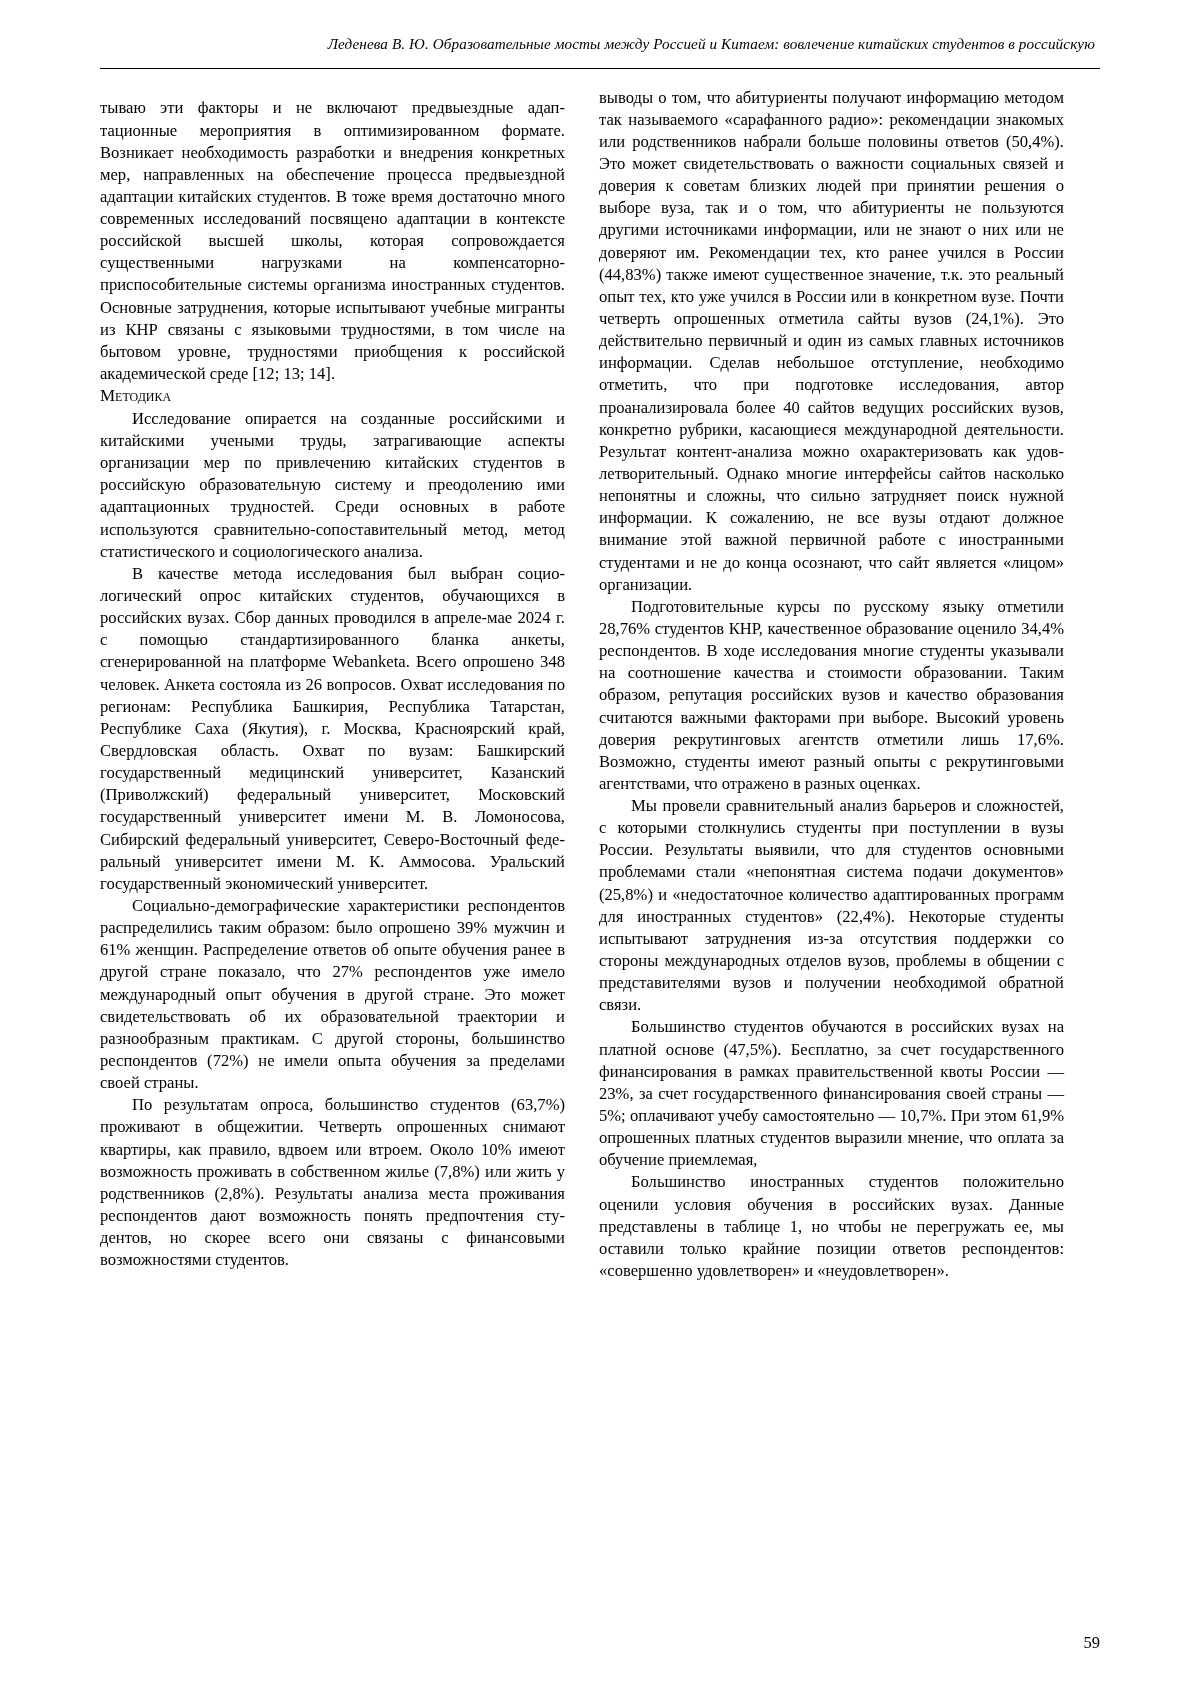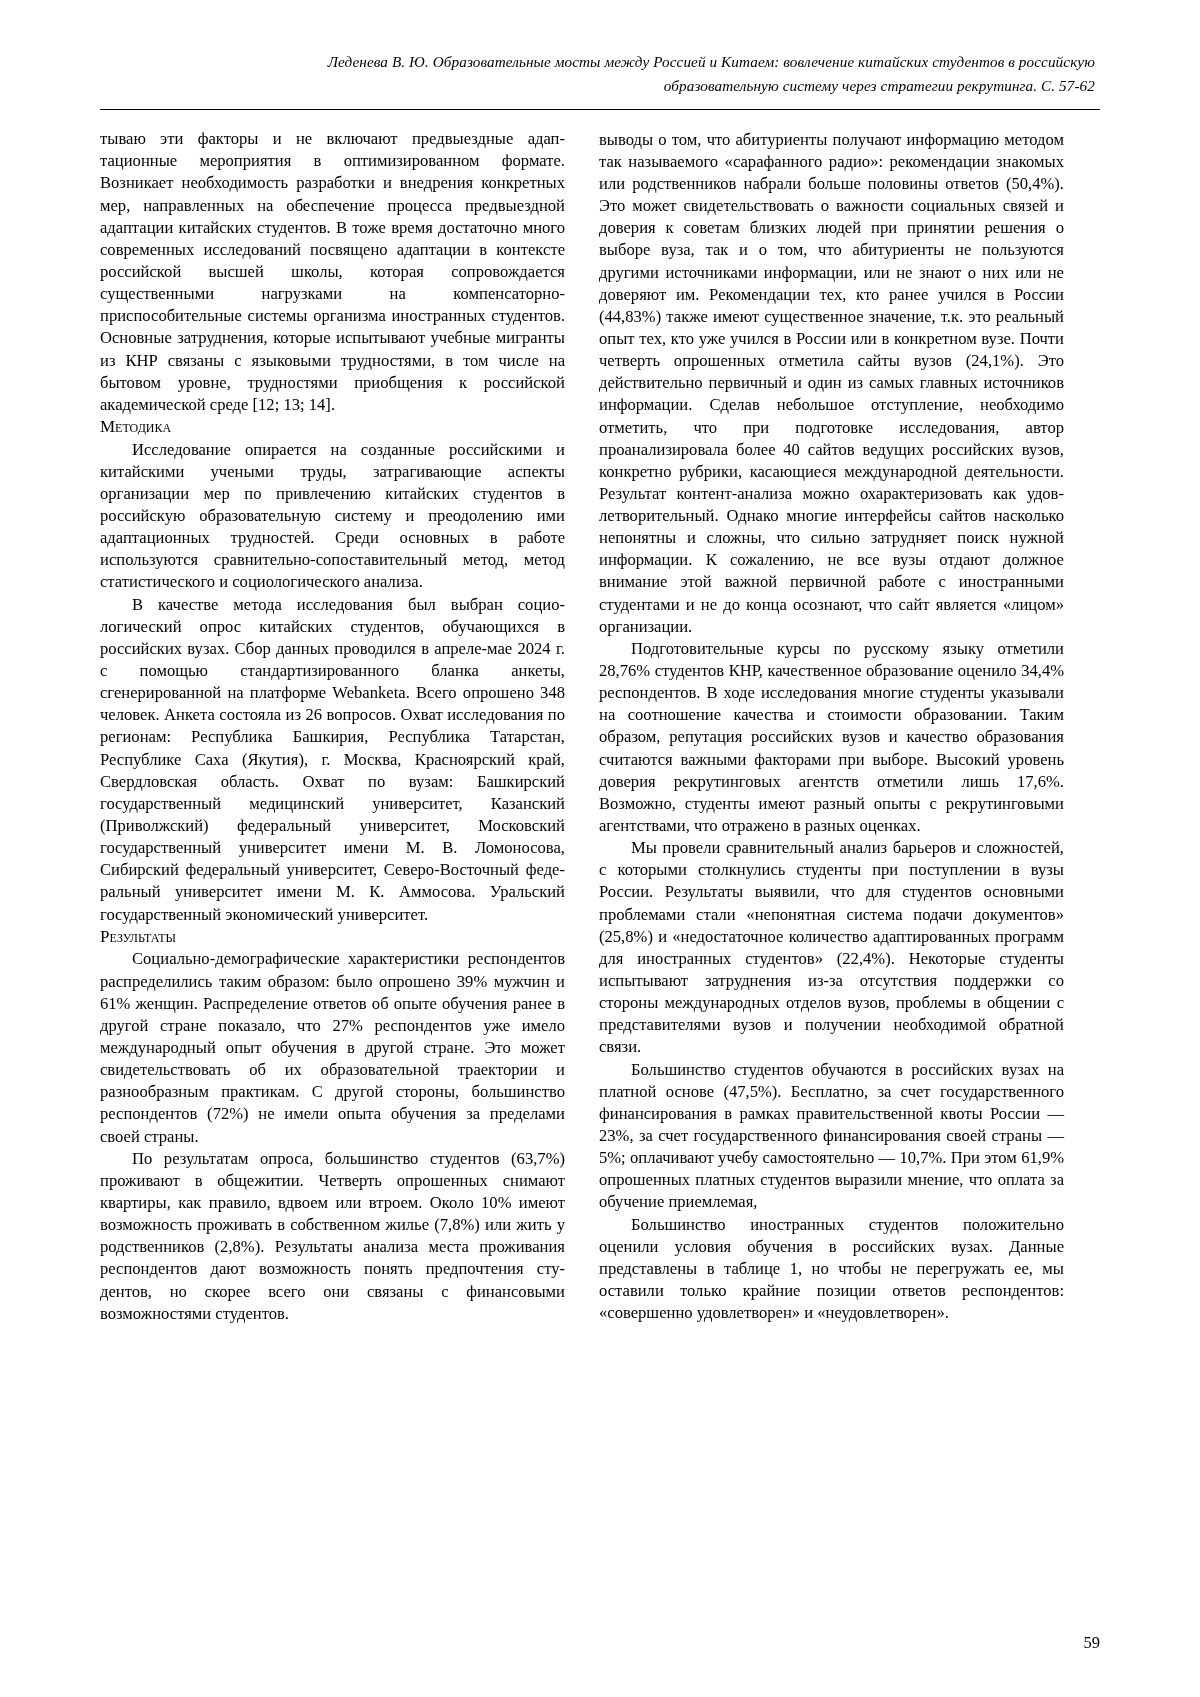--- a/index.html
+++ b/index.html
@@ -14,21 +14,21 @@
     color: #000000;
     position: relative;
     overflow: hidden;
   }
   .page {
     position: absolute;
     left: 0; top: 0;
     width: 1200px;
     height: 1697px;
     box-sizing: border-box;
-    padding: 42px 100px 40px 100px;
+    padding: 24px 100px 40px 100px;
   }
   .running-head {
     text-align: right;
     font-style: italic;
     font-size: 15.2px;
     line-height: 1.55;
     margin: 8px 5px 0 130px;
     letter-spacing: 0.1px;
   }
   .rule {
@@ -70,33 +70,31 @@
     margin-top: 20px;
   }
 </style>
 </head>
 <body>
 
 <div class="page">
 
   <div class="running-head">
     <div>Леденева В. Ю. Образовательные мосты между Россией и Китаем: вовлечение китайских студентов в российскую</div>
-    <div>образовательную систему через стратегии рекрутинга. С. 57-62</div>
   </div>
 
   <hr class="rule">
 
   <div class="columns">
 
     <div class="col">
       <p>тываю эти факторы и не включают предвыездные адап­тационные мероприятия в оптимизированном формате. Возникает необходимость разработки и внедрения кон­кретных мер, направленных на обеспечение процесса предвыездной адаптации китайских студентов. В тоже время достаточно много современных исследований посвящено адаптации в контексте российской выс­шей школы, которая сопровождается существенными нагрузками на компенсаторно-приспособительные си­стемы организма иностранных студентов. Основные затруднения, которые испытывают учебные мигранты из КНР связаны с языковыми трудностями, в том числе на бытовом уровне, трудностями приобщения к рос­сийской академической среде [12; 13; 14].</p>
       <p class="section-head">Методика</p>
       <p class="indent">Исследование опирается на созданные россий­скими и китайскими учеными труды, затрагивающие аспекты организации мер по привлечению китайских студентов в российскую образовательную систему и преодолению ими адаптационных трудностей. Среди основных в работе используются сравнительно-сопо­ставительный метод, метод статистического и социо­логического анализа.</p>
       <p class="indent">В качестве метода исследования был выбран социо­логический опрос китайских студентов, обучающихся в российских вузах. Сбор данных проводился в апре­ле-мае 2024 г. с помощью стандартизированного блан­ка анкеты, сгенерированной на платформе Webanketa. Всего опрошено 348 человек. Анкета состояла из 26 вопросов. Охват исследования по регионам: Республи­ка Башкирия, Республика Татарстан, Республике Саха (Якутия), г. Москва, Красноярский край, Свердловская область. Охват по вузам: Башкирский государственный медицинский университет, Казанский (Приволжский) федеральный университет, Московский государствен­ный университет имени М. В. Ломоносова, Сибирский федеральный университет, Северо-Восточный феде­ральный университет имени М. К. Аммосова. Ураль­ский государственный экономический университет.</p>
-      <p class="section-head">Результаты</p>
       <p class="indent">Социально-демографические характеристики ре­спондентов распределились таким образом: было опрошено 39% мужчин и 61% женщин. Распределе­ние ответов об опыте обучения ранее в другой стране показало, что 27% респондентов уже имело между­народный опыт обучения в другой стране. Это может свидетельствовать об их образовательной траектории и разнообразным практикам. С другой стороны, боль­шинство респондентов (72%) не имели опыта обуче­ния за пределами своей страны.</p>
       <p class="indent">По результатам опроса, большинство студентов (63,7%) проживают в общежитии. Четверть опро­шенных снимают квартиры, как правило, вдвоем или втроем. Около 10% имеют возможность проживать в собственном жилье (7,8%) или жить у родственников (2,8%). Результаты анализа места проживания респон­дентов дают возможность понять предпочтения сту­дентов, но скорее всего они связаны с финансовыми возможностями студентов.</p>
     </div>
 
     <div class="col">
       <p>выводы о том, что абитуриенты получают информа­цию методом так называемого «сарафанного радио»: рекомендации знакомых или родственников набрали больше половины ответов (50,4%). Это может сви­детельствовать о важности социальных связей и доверия к советам близких людей при принятии ре­шения о выборе вуза, так и о том, что абитуриенты не пользуются другими источниками информации, или не знают о них или не доверяют им. Рекомендации тех, кто ранее учился в России (44,83%) также имеют су­щественное значение, т.к. это реальный опыт тех, кто уже учился в России или в конкретном вузе.   Почти четверть опрошенных отметила сайты вузов (24,1%). Это действительно первичный и один из самых глав­ных источников информации. Сделав небольшое от­ступление, необходимо отметить, что при подготовке исследования, автор проанализировала более 40 сай­тов ведущих российских вузов, конкретно рубрики, касающиеся международной деятельности. Результат контент-анализа можно охарактеризовать как удов­летворительный. Однако многие интерфейсы сайтов насколько непонятны и сложны, что сильно затрудняет поиск нужной информации. К сожалению, не все вузы отдают должное внимание этой важной первичной ра­боте с иностранными студентами и не до конца осозна­ют, что сайт является «лицом» организации.</p>
       <p class="indent">Подготовительные курсы по русскому языку отме­тили 28,76% студентов КНР, качественное образование оценило 34,4% респондентов. В ходе исследования многие студенты указывали на соотношение качества и стоимости образовании. Таким образом, репутация российских вузов и качество образования считаются важными факторами при выборе. Высокий уровень до­верия рекрутинговых агентств отметили лишь 17,6%. Возможно, студенты имеют разный опыты с рекрутин­говыми агентствами, что отражено в разных оценках.</p>
       <p class="indent">Мы провели сравнительный анализ барьеров и сложностей, с которыми столкнулись студенты при поступлении в вузы России. Результаты выявили, что для студентов основными проблемами стали «непо­нятная система подачи документов» (25,8%) и «недо­статочное количество адаптированных программ для иностранных студентов» (22,4%). Некоторые студенты испытывают затруднения из-за отсутствия поддержки со стороны международных отделов вузов, проблемы в общении с представителями вузов и получении необ­ходимой обратной связи.</p>
       <p class="indent">Большинство студентов обучаются в российских вузах на платной основе (47,5%). Бесплатно, за счет го­сударственного финансирования в рамках правитель­ственной квоты России — 23%, за счет государствен­ного финансирования своей страны — 5%; оплачивают учебу самостоятельно — 10,7%. При этом 61,9% опро­шенных платных студентов выразили мнение, что оплата за обучение приемлемая,</p>
       <p class="indent">Большинство иностранных студентов положитель­но оценили условия обучения в российских вузах. Дан­ные представлены в таблице 1, но чтобы не перегру­жать ее, мы оставили только крайние позиции ответов респондентов: «совершенно удовлетворен» и «неудов­летворен».</p>

